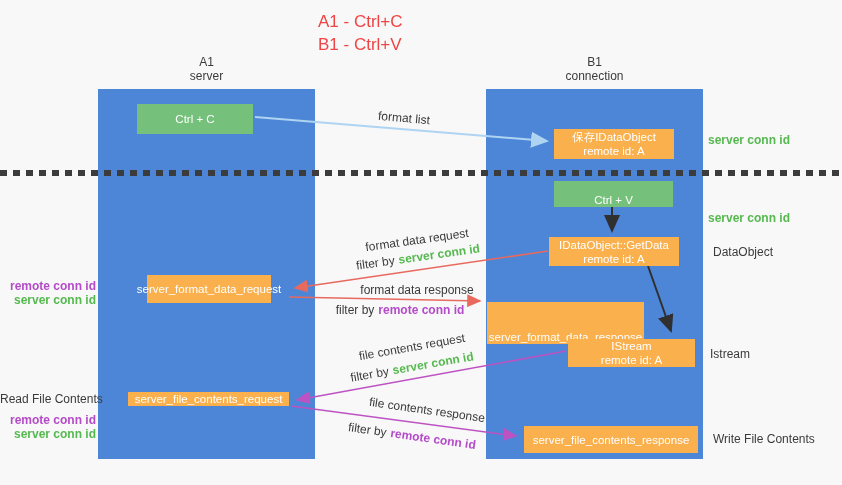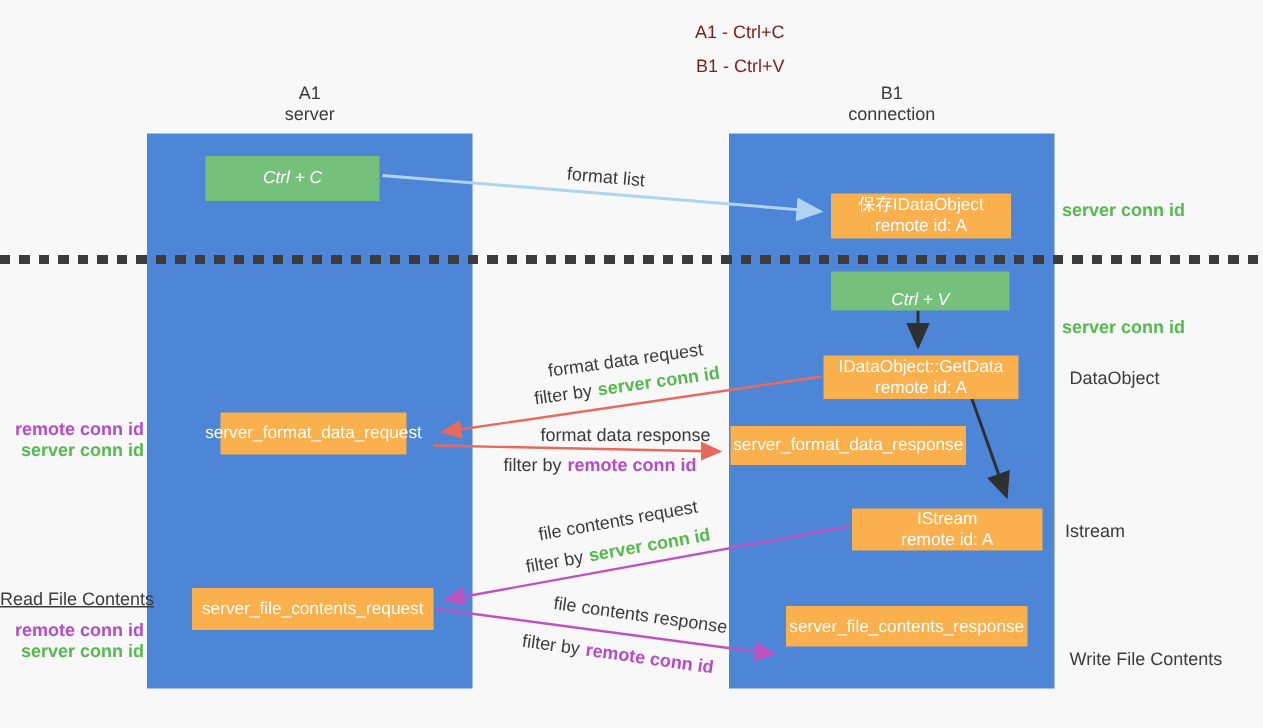--- a/index.html
+++ b/index.html
@@ -4,34 +4,34 @@
 <style>
   html,body{margin:0;padding:0;background:#f8f8f8;}
   .canvas{
     position:relative;width:842px;height:485px;overflow:hidden;
     background:#f8f8f8;
     font-family:"Liberation Sans","DejaVu Sans",sans-serif;
     color:#3b3b3b;
   }
   .abs{position:absolute;}
   .title{
-    left:318px;top:10px;width:205px;text-align:right;
-    font-size:12px;line-height:23px;color:#7f1d1d;
+    left:318px;top:10px;width:205px;text-align:left;
+    font-size:17px;line-height:23px;color:#ef4444;
   }
   .lane{
     background:#4d86d6;
   }
   .lane-header{
     text-align:center;font-size:12px;line-height:14px;color:#3b3b3b;
   }
   .node{
     display:flex;flex-direction:column;align-items:center;justify-content:center;
     color:#ffffff;font-size:11.5px;line-height:14px;text-align:center;white-space:nowrap;
   }
-  .node.green{background:#75c17b;font-style:italic;}
+  .node.green{background:#75c17b;}
   .node.orange{background:#f9b04d;}
   .arrow-label{
     white-space:nowrap;font-size:12px;color:#3b3b3b;
     transform:translate(-50%,-50%) rotate(var(--rot,0deg));
   }
   .arrow-label .conn{font-weight:bold;}
   .arrow-label .conn.green{color:#55b94f;}
   .arrow-label .conn.purple{color:#b44bc8;}
   .arrow-label span + span{margin-left:4px;}
   .side-label{font-size:12px;white-space:nowrap;}
@@ -92,43 +92,43 @@
     <line x1="566" y1="351" x2="297" y2="400" stroke="#bd53c3" stroke-width="1.6" marker-end="url(#mmag)"></line>
     <line x1="291" y1="406" x2="516" y2="436" stroke="#bd53c3" stroke-width="1.6" marker-end="url(#mmag)"></line>
   </svg>
 
   <div class="abs node green" style="left:137px;top:104px;width:116px;height:30px;">
     <div>Ctrl + C</div>
   </div>
   <div class="abs node orange" style="left:147px;top:275px;width:124px;height:28px;text-align:center;">
     <div>server_format_data_request</div>
   </div>
-  <div class="abs node orange" style="left:128px;top:392px;width:161px;height:28px;">
+  <div class="abs node orange" style="left:128px;top:392px;width:161px;height:14px;">
     <div>server_file_contents_request</div>
   </div>
 
   <div class="abs node orange" style="left:554px;top:129px;width:120px;height:30px;">
     <div>保存IDataObject</div>
     <div>remote id: A</div>
   </div>
   <div class="abs node green" style="left:554px;top:181px;width:119px;height:26px;justify-content:flex-end;">
     <div>Ctrl + V</div>
   </div>
   <div class="abs node orange" style="left:549px;top:237px;width:130px;height:29px;">
     <div>IDataObject::GetData</div>
     <div>remote id: A</div>
   </div>
-  <div class="abs node orange" style="left:487px;top:284px;width:157px;height:26px;">
+  <div class="abs node orange" style="left:487px;top:302px;width:157px;height:42px;justify-content:flex-end;">
     <div>server_format_data_response</div>
   </div>
   <div class="abs node orange" style="left:568px;top:339px;width:127px;height:28px;">
     <div>IStream</div>
     <div>remote id: A</div>
   </div>
-  <div class="abs node orange" style="left:524px;top:404px;width:161px;height:27px;">
+  <div class="abs node orange" style="left:524px;top:426px;width:174px;height:27px;">
     <div>server_file_contents_response</div>
   </div>
 
   <div class="abs arrow-label" style="left:404px;top:118px;--rot:5deg;">
     <span>format list</span>
   </div>
 
   <div class="abs arrow-label" style="left:417px;top:240px;--rot:-8deg;">
     <span>format data request</span>
   </div>
@@ -160,21 +160,21 @@
   <div class="abs side-label green" style="left:708px;top:133px;">server conn id</div>
   <div class="abs side-label green" style="left:708px;top:211px;">server conn id</div>
   <div class="abs side-label" style="left:713px;top:245px;">DataObject</div>
   <div class="abs side-label" style="left:710px;top:347px;">Istream</div>
   <div class="abs side-label" style="left:713px;top:432px;">Write File Contents</div>
 
   <div class="abs label-stack" style="left:4px;top:279px;width:92px;">
     <div class="purple">remote conn id</div>
     <div class="green">server conn id</div>
   </div>
-  <div class="abs label-stack" style="left:0px;top:392px;width:84px;font-weight:normal;text-decoration:underline;">
+  <div class="abs label-stack" style="left:0px;top:392px;width:84px;font-weight:normal;">
     <div>Read File Contents</div>
   </div>
   <div class="abs label-stack" style="left:4px;top:413px;width:92px;">
     <div class="purple">remote conn id</div>
     <div class="green">server conn id</div>
   </div>
 
 </div>
 
 </body></html>

